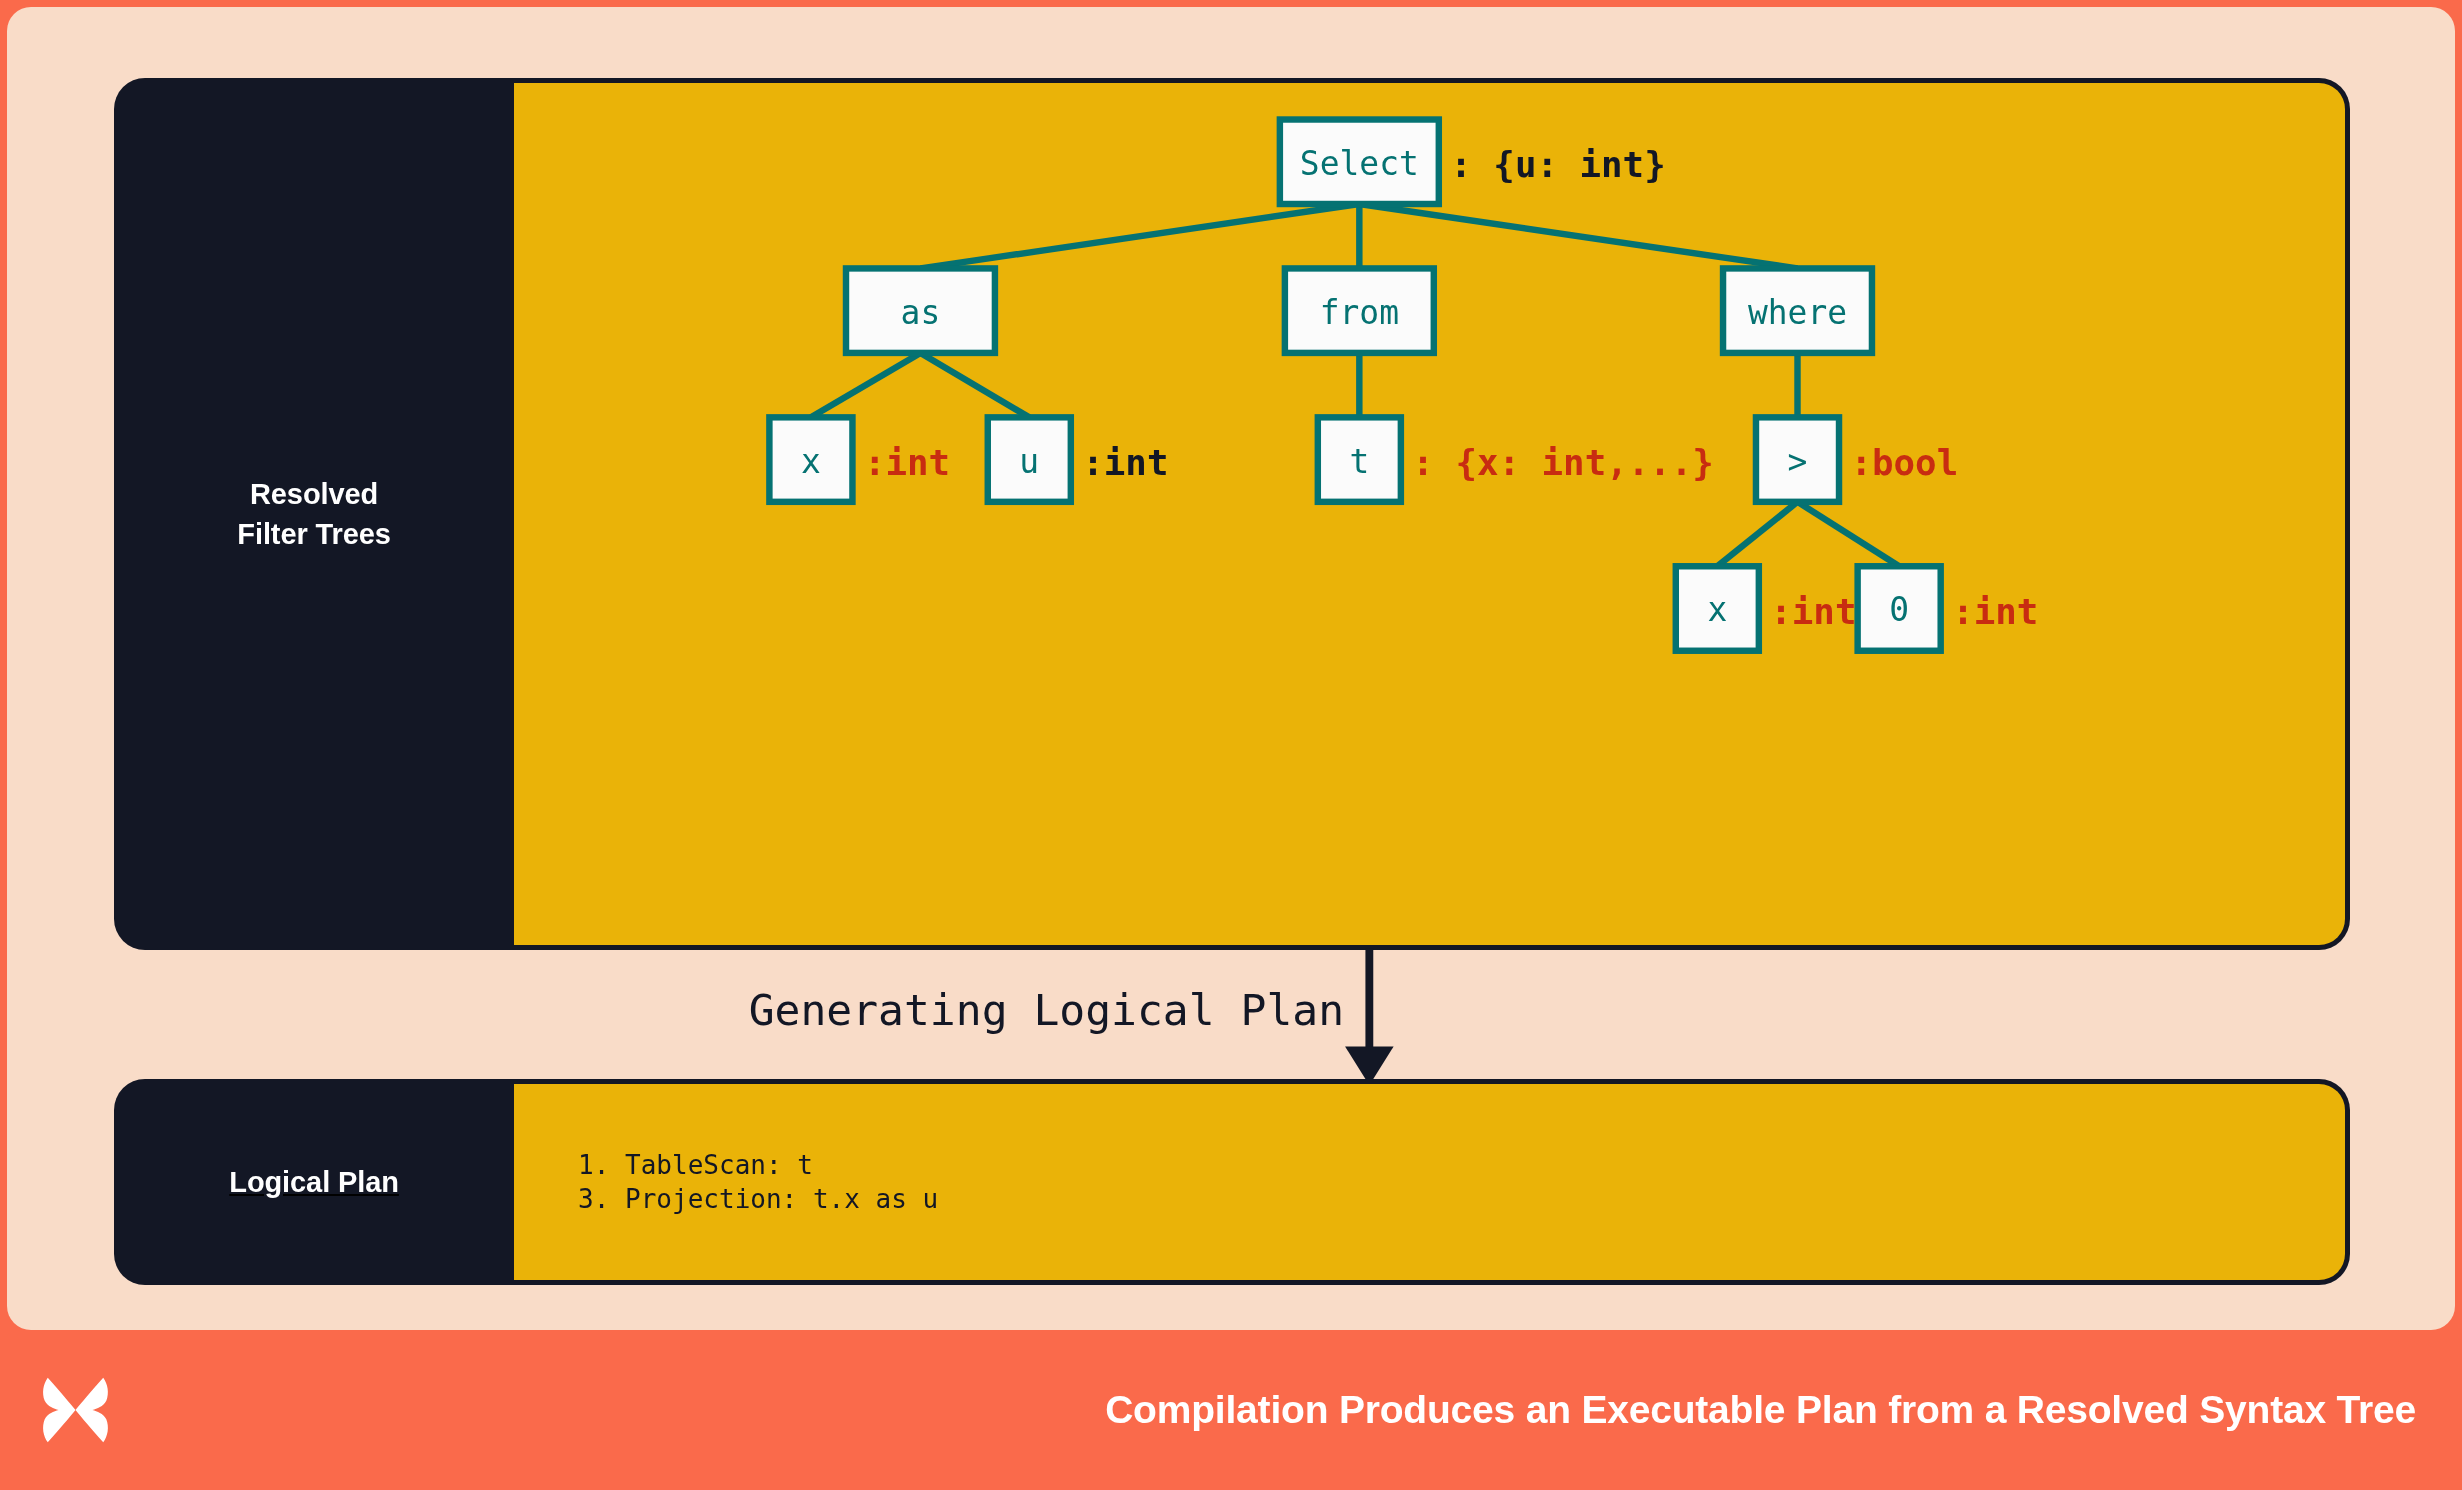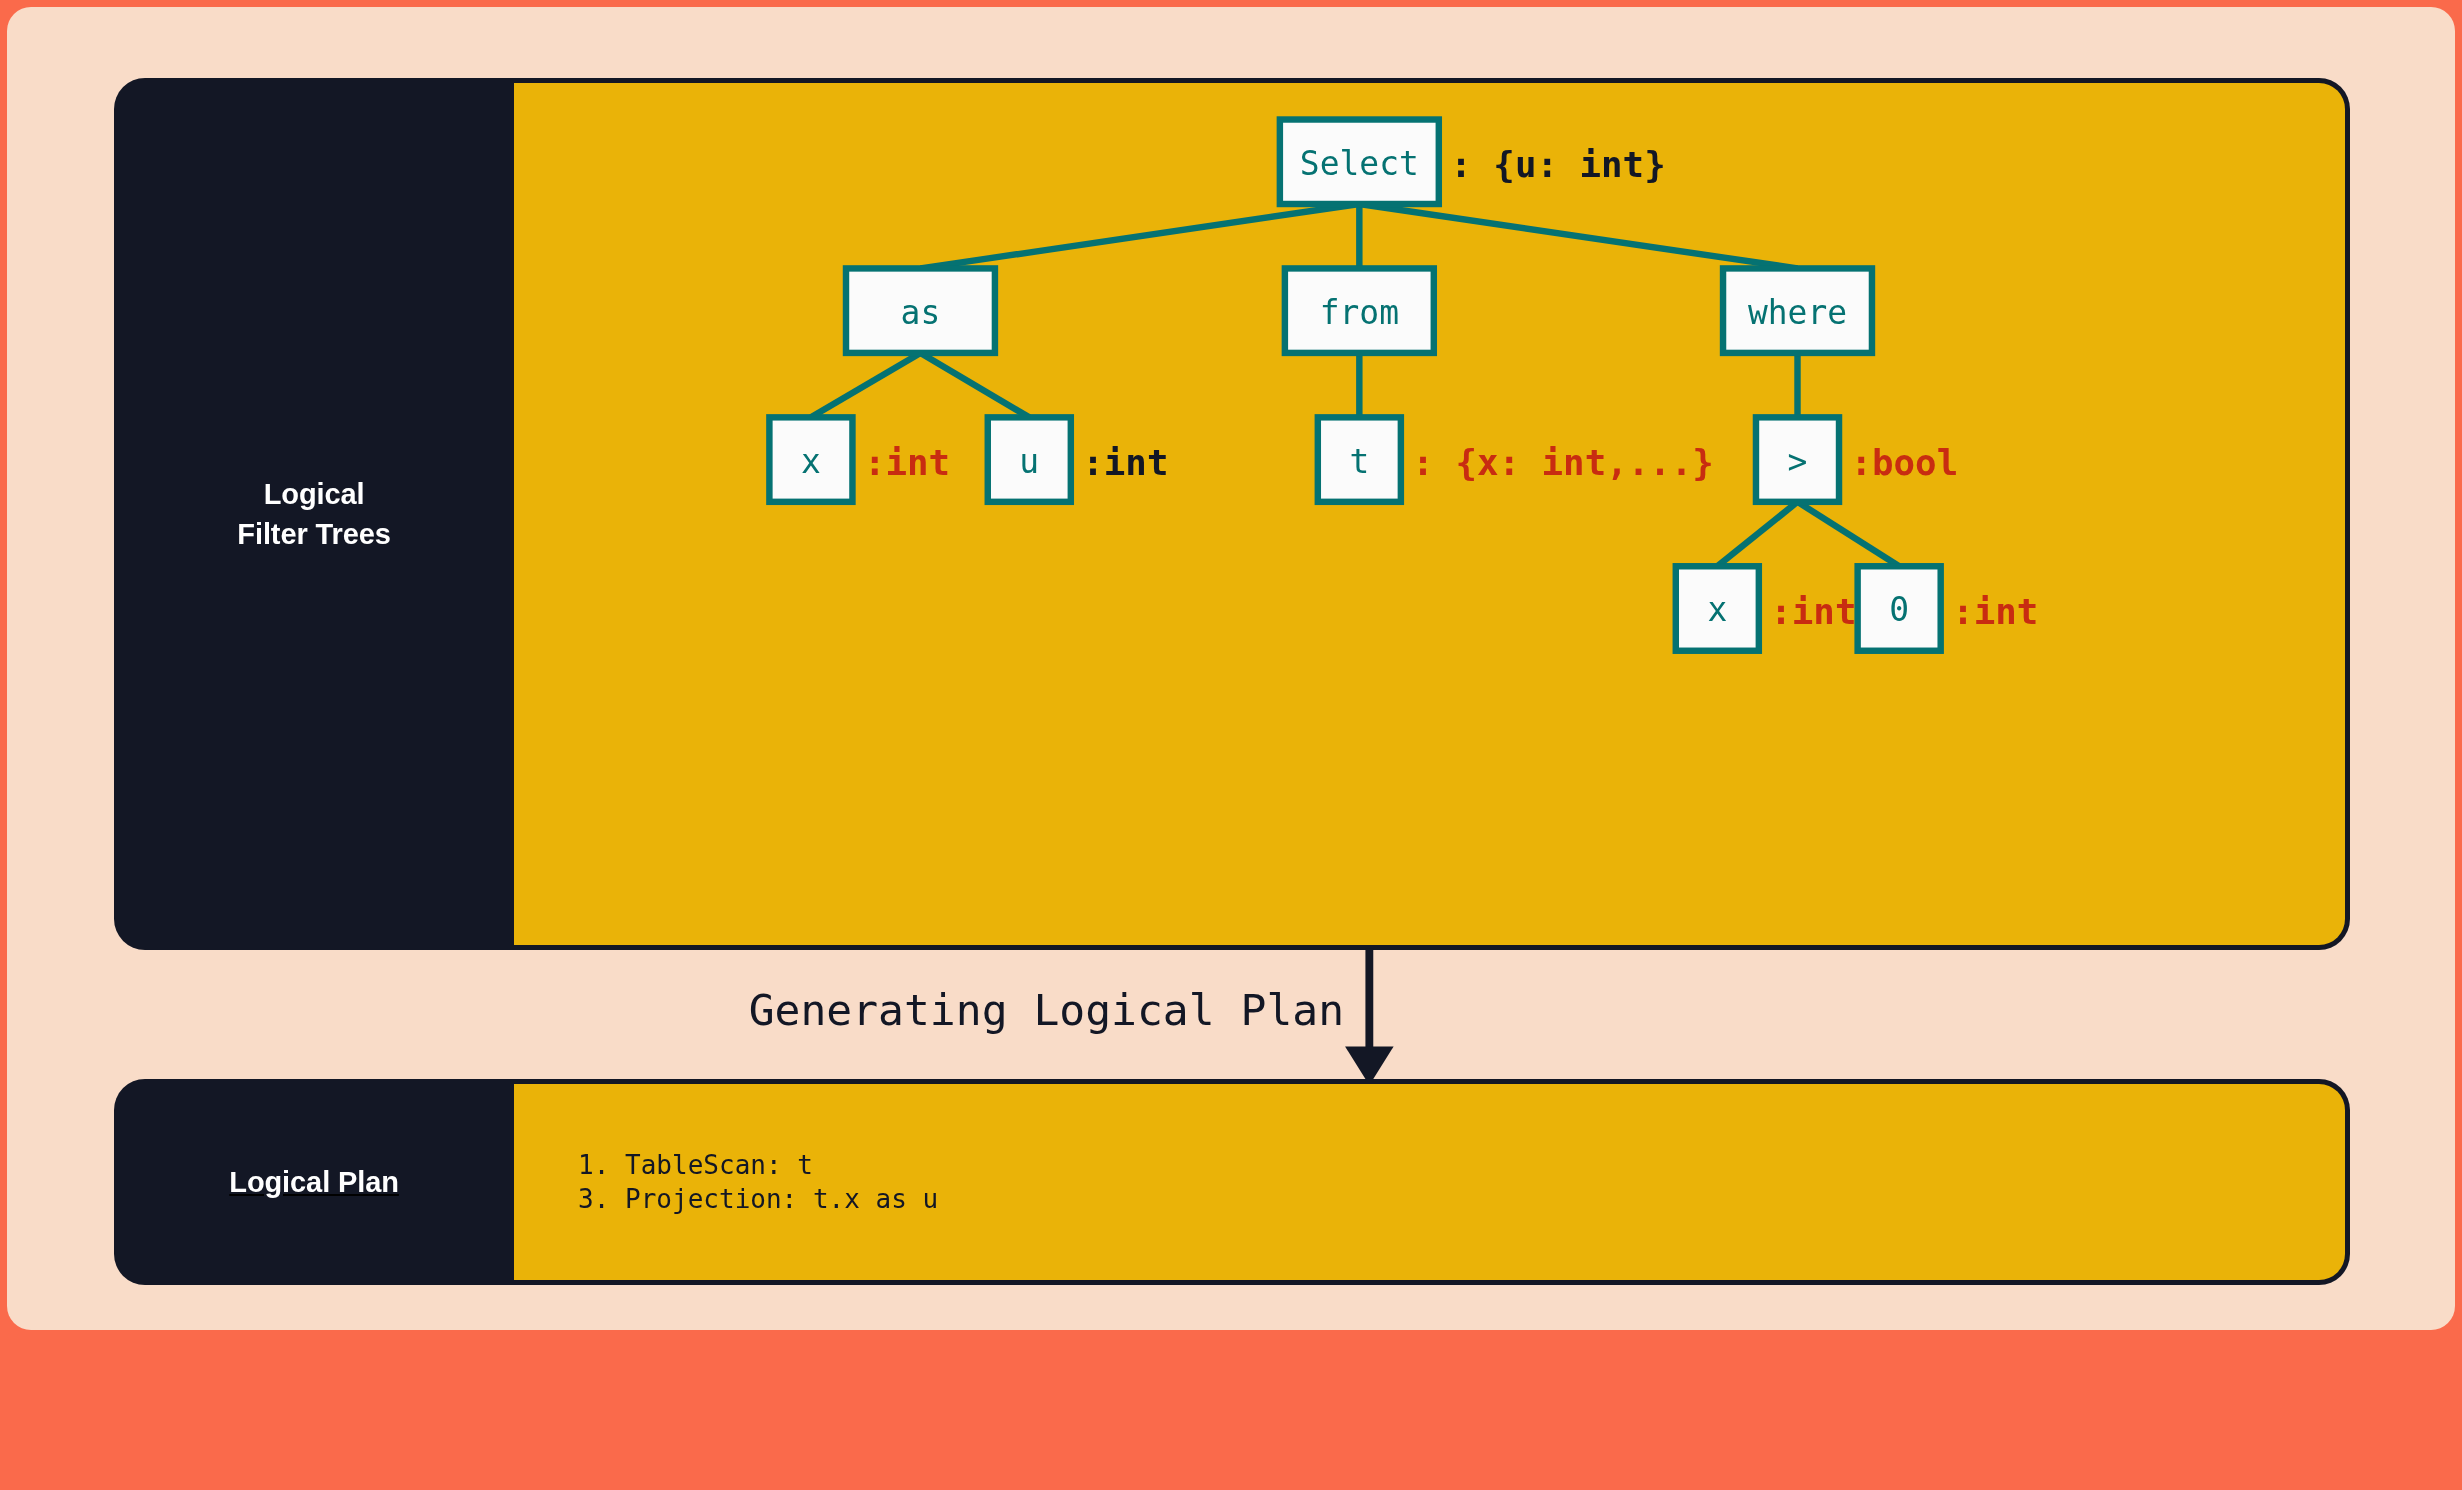--- a/index.html
+++ b/index.html
@@ -158,21 +158,21 @@
 </head>
 <body>
 
 <div id="root">
 
   <div id="canvas">
 
     <div class="card" id="card-rst">
       <div class="card-rail">
         <div class="rail-label">
-          <span>Logical</span><br>
+          <span>Resolved</span><br>
           <span>Filter Trees</span>
         </div>
       </div>
       <div class="card-body">
         <svg id="tree-svg" viewBox="0 0 2552 1204" preserveAspectRatio="xMidYMid meet">
           <g id="edge-layer">
               <line x1="1178" y1="169" x2="565" y2="259" class="edge"></line>
               <line x1="1178" y1="169" x2="1178" y2="259" class="edge"></line>
               <line x1="1178" y1="169" x2="1790" y2="259" class="edge"></line>
               <line x1="565" y1="377" x2="412" y2="467" class="edge"></line>
@@ -250,15 +250,22 @@
       <div class="card-body">
         <ul id="plan-list">
             <li>1. TableScan: t</li>
             <li>3. Projection: t.x as u</li>
           </ul>
       </div>
     </div>
 
   </div>
 
+  <div id="footer">
+    <svg id="logo-mark" viewBox="0 0 100 100">
+      <path d="M14 8 C30 26 42 40 50 50 C42 60 30 74 14 92 C8 84 6 72 10 62 C14 54 22 52 28 50 C22 48 14 46 10 38 C6 28 8 16 14 8 Z" fill="#FFFFFF"></path>
+      <path d="M86 8 C70 26 58 40 50 50 C58 60 70 74 86 92 C92 84 94 72 90 62 C86 54 78 52 72 50 C78 48 86 46 90 38 C94 28 92 16 86 8 Z" fill="#FFFFFF"></path>
+    </svg>
+    <div id="footer-title">Compilation Produces an Executable Plan from a Resolved Syntax Tree</div>
+  </div>
 
 </div>
 
 
 </body></html>

